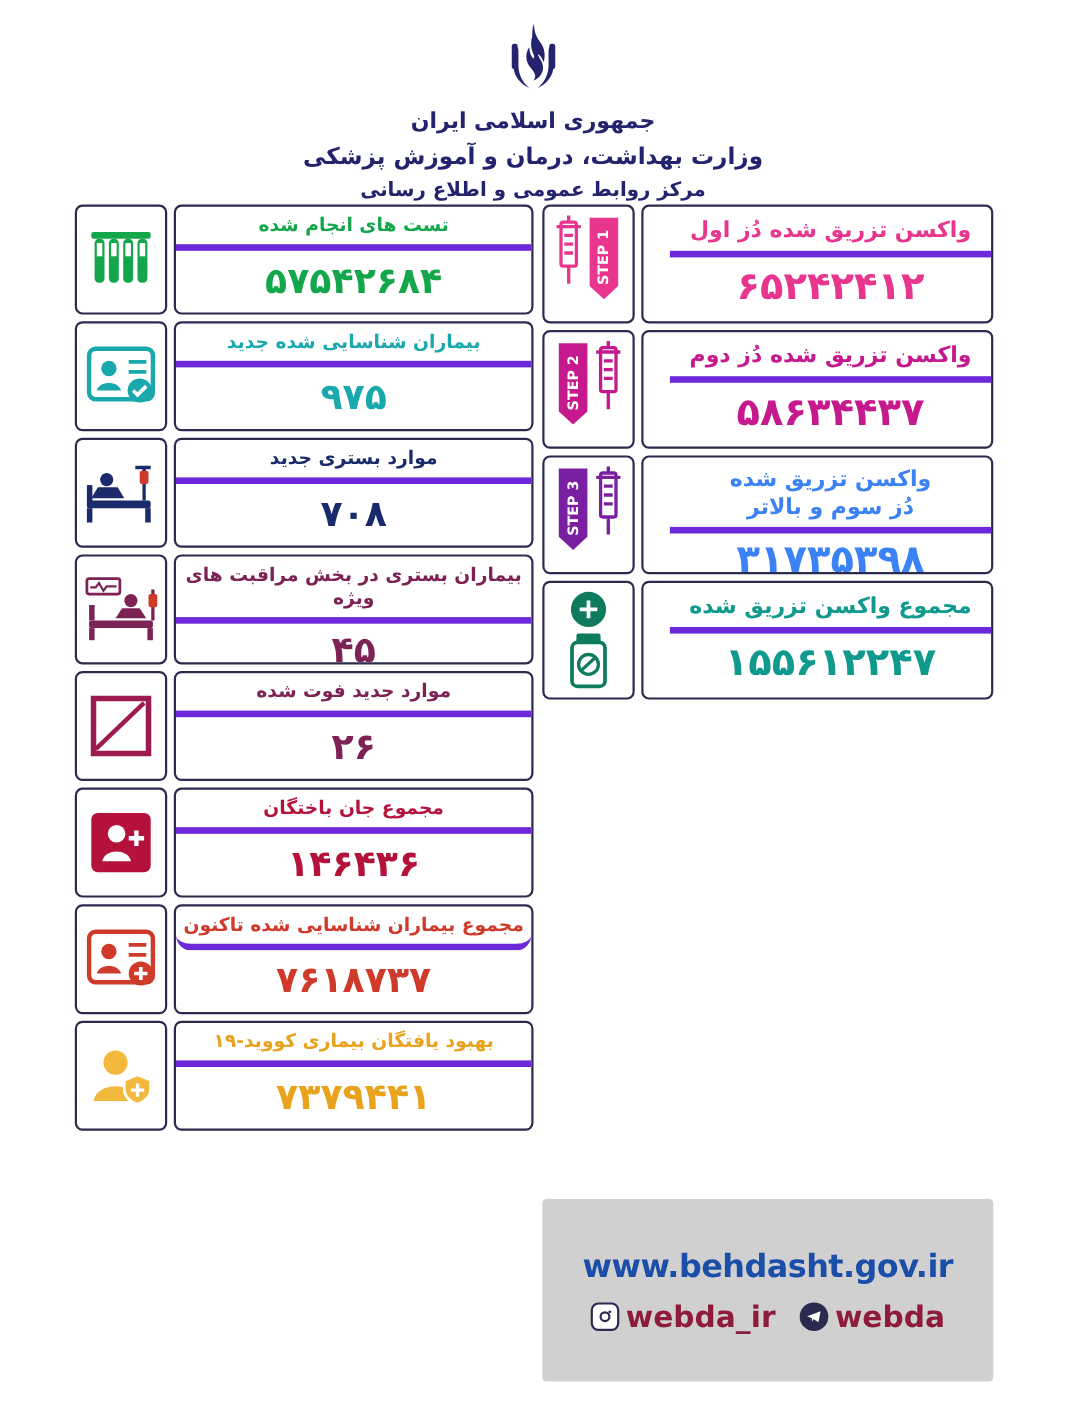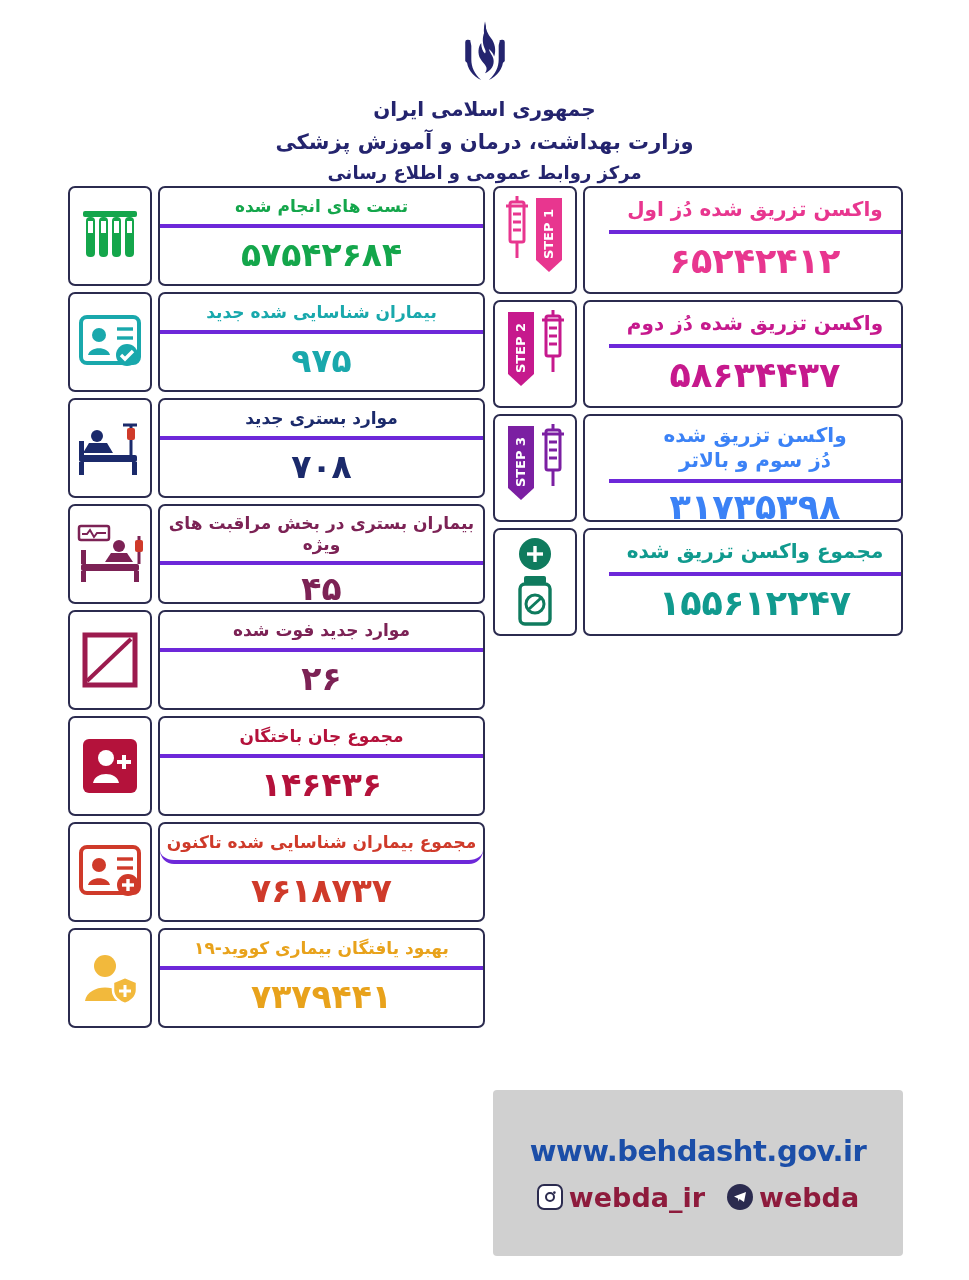--- a/index.html
+++ b/index.html
@@ -83,21 +83,21 @@
     flex: 1 1 auto;
     border: 2px solid #2b2b4f;
     border-radius: 7px;
     overflow: hidden;
     background: #fff;
   }
   .cell-label {
     text-align: center;
     font-weight: bold;
     padding: 7px 6px 6px 6px;
-    border-bottom: 4px solid #6d28d9;
+    border-bottom: 6px solid #6d28d9;
     line-height: 1.25;
   }
   .cell-value {
     text-align: center;
     font-weight: bold;
     padding: 4px 6px 7px 6px;
     letter-spacing: 1px;
   }
   .iconbox {
     flex: 0 0 84px;

